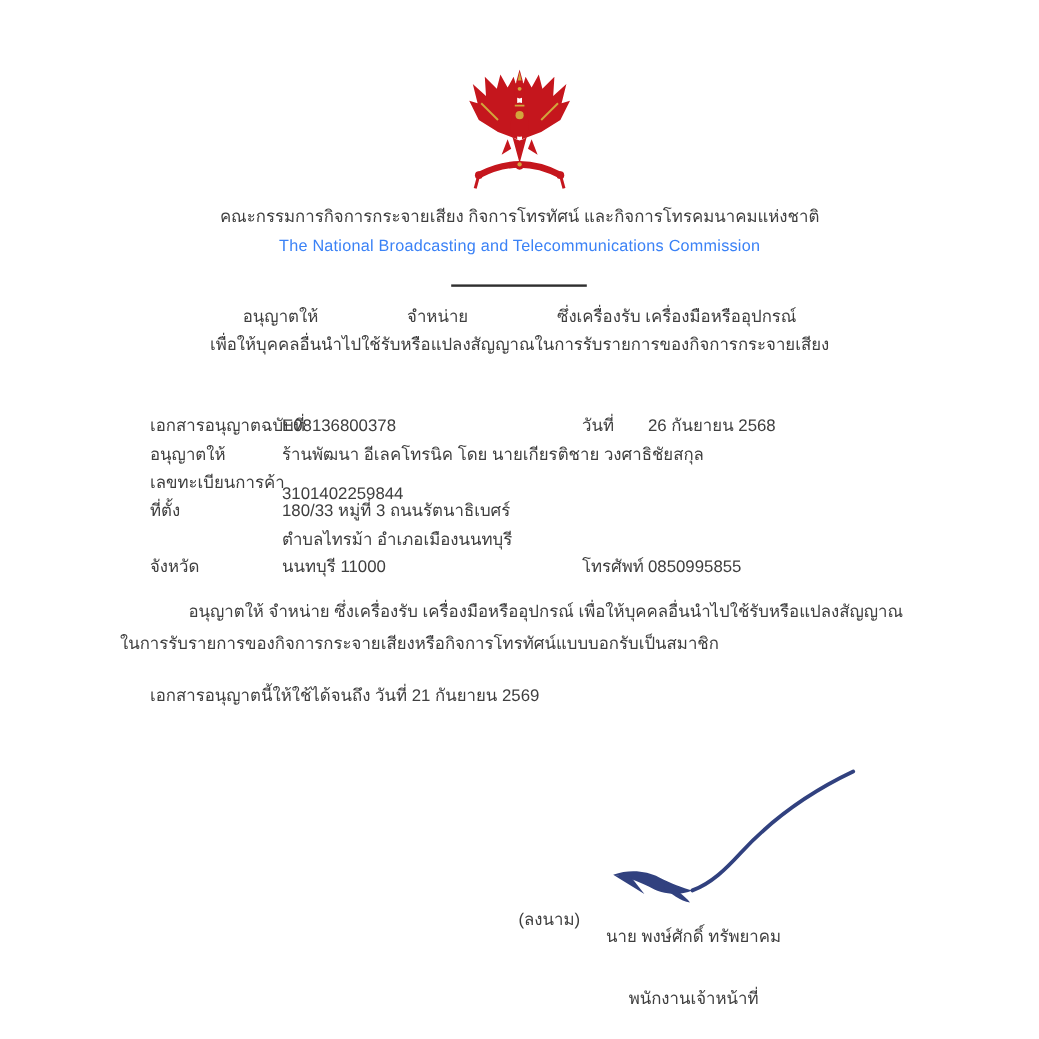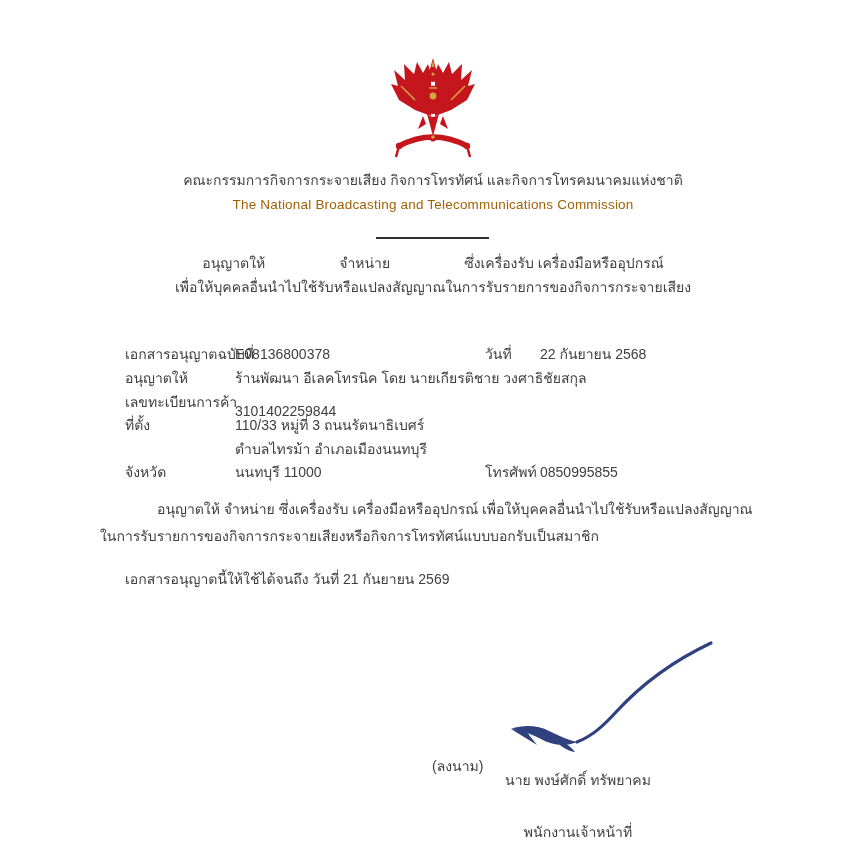--- a/index.html
+++ b/index.html
@@ -7,21 +7,21 @@
     position:relative;
     width:866px;height:866px;
     background:#ffffff;
     font-family:"Liberation Sans","DejaVu Sans",sans-serif;
     color:#3e3e3e;
     overflow:hidden;
   }
   .abs{position:absolute;}
   .center-line{left:0;width:866px;text-align:center;}
   .th{font-size:14px;line-height:20px;}
-  .en{font-size:13.5px;color:#a16207;letter-spacing:.2px;}
+  .en{font-size:13.5px;color:#3b82f6;letter-spacing:.2px;}
   .divider{border-top:2px solid #2f2f2f;width:113px;height:0;}
   .intro-row{display:flex;justify-content:center;gap:74px;}
   .lbl{white-space:nowrap;}
   .val{white-space:nowrap;}
   .para{width:668px;font-size:14px;line-height:27px;text-indent:57px;text-align:left;}
   .sig-center{width:300px;text-align:center;}
 </style>
 </head>
 <body>
 
@@ -70,30 +70,30 @@
   <div class="abs center-line th intro-row" style="top:253px;">
     <span>อนุญาตให้</span>
     <span>จำหน่าย</span>
     <span>ซึ่งเครื่องรับ เครื่องมือหรืออุปกรณ์</span>
   </div>
   <div class="abs center-line th" style="top:277px;">เพื่อให้บุคคลอื่นนำไปใช้รับหรือแปลงสัญญาณในการรับรายการของกิจการกระจายเสียง</div>
 
   <span class="abs th lbl" style="left:125px;top:344px;">เอกสารอนุญาตฉบับที่</span>
   <span class="abs th val" style="left:235px;top:344px;">E08136800378</span>
   <span class="abs th lbl" style="left:485px;top:344px;">วันที่</span>
-  <span class="abs th val" style="left:540px;top:344px;">22 กันยายน 2568</span>
+  <span class="abs th val" style="left:540px;top:344px;">26 กันยายน 2568</span>
 
   <span class="abs th lbl" style="left:125px;top:368px;">อนุญาตให้</span>
   <span class="abs th val" style="left:235px;top:368px;">ร้านพัฒนา อีเลคโทรนิค โดย นายเกียรติชาย วงศาธิชัยสกุล</span>
 
   <span class="abs th lbl" style="left:125px;top:392px;">เลขทะเบียนการค้า</span>
   <span class="abs th val" style="left:235px;top:401px;">3101402259844</span>
 
   <span class="abs th lbl" style="left:125px;top:415px;">ที่ตั้ง</span>
-  <span class="abs th val" style="left:235px;top:415px;">110/33 หมู่ที่ 3 ถนนรัตนาธิเบศร์</span>
+  <span class="abs th val" style="left:235px;top:415px;">180/33 หมู่ที่ 3 ถนนรัตนาธิเบศร์</span>
   <span class="abs th val" style="left:235px;top:439px;">ตำบลไทรม้า อำเภอเมืองนนทบุรี</span>
 
   <span class="abs th lbl" style="left:125px;top:462px;">จังหวัด</span>
   <span class="abs th val" style="left:235px;top:462px;">นนทบุรี 11000</span>
   <span class="abs th lbl" style="left:485px;top:462px;">โทรศัพท์</span>
   <span class="abs th val" style="left:540px;top:462px;">0850995855</span>
 
   <div class="abs para" style="left:100px;top:496px;">อนุญาตให้ จำหน่าย ซึ่งเครื่องรับ เครื่องมือหรืออุปกรณ์ เพื่อให้บุคคลอื่นนำไปใช้รับหรือแปลงสัญญาณในการรับรายการของกิจการกระจายเสียงหรือกิจการโทรทัศน์แบบบอกรับเป็นสมาชิก</div>
 
   <div class="abs th" style="left:125px;top:569px;">เอกสารอนุญาตนี้ให้ใช้ได้จนถึง วันที่ 21 กันยายน 2569</div>

